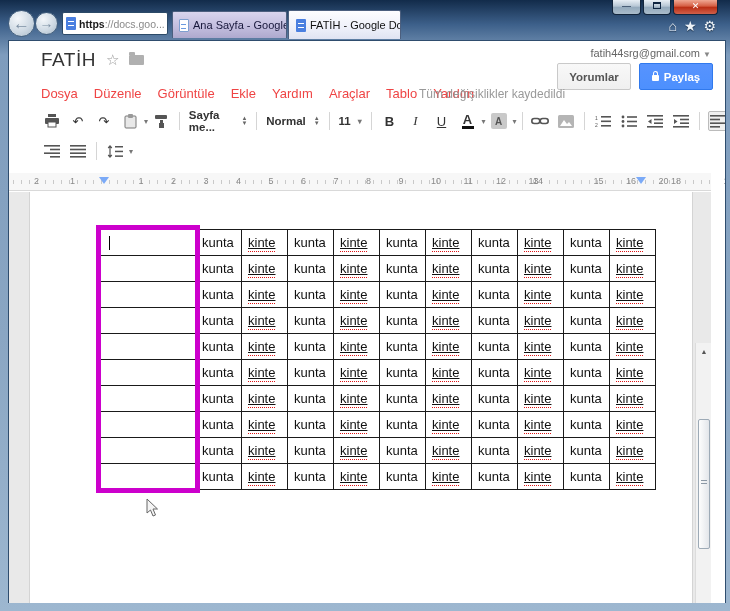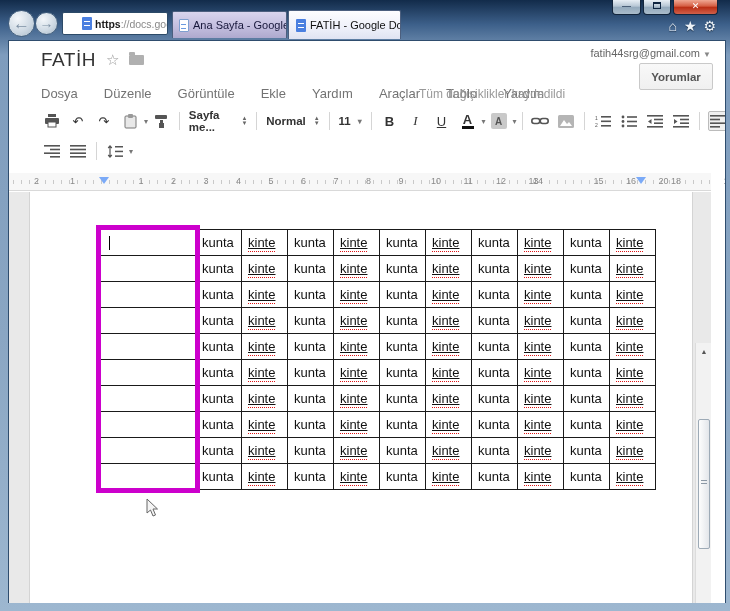--- a/index.html
+++ b/index.html
@@ -23,21 +23,21 @@
   
   .navbtn { position:absolute; border-radius:50%; border:1px solid #44607e;
     background:radial-gradient(circle at 35% 30%,#f4f7fa 0%,#cfdae4 55%,#a9bac9 100%);
     color:#7d90a3; text-align:center; }
   .navbtn.back { left:8px; top:10px; width:27px; height:27px; font-size:17px; line-height:25px; }
   .navbtn.fwd  { left:35px; top:12px; width:23px; height:23px; font-size:14px; line-height:21px; }
 
   
   .addressbar { position:absolute; left:62px; top:12px; width:106px; height:23px;
     background:#fff; border:1px solid #2c4a68; border-radius:2px; display:flex; align-items:center;
-    font-size:10.5px; padding:0 18px; white-space:nowrap; overflow:hidden; }
+    font-size:10.5px; padding:0 2px; white-space:nowrap; overflow:hidden; }
   .favicon-doc { flex:0 0 auto; width:10px; height:13px; margin:0 3px 0 1px; background:#4a7fe0;
     background-image:repeating-linear-gradient(180deg,transparent 0 2px,#fff 2px 3px,transparent 3px 4px);
     background-size:6px 9px; background-position:2px 2px; background-repeat:no-repeat; border-radius:1px; }
   .url-main { color:#1a1a1a; font-weight:bold; }
   .url-rest { color:#8a8a8a; }
   .addr-icons { display:flex; align-items:center; margin-left:2px; color:#5a6b7c; }
 
   
   .tab { position:absolute; top:11px; height:27px; display:flex; align-items:center;
     border:1px solid #4c5f7e; border-bottom:none; border-radius:2px 2px 0 0;
@@ -62,21 +62,21 @@
   .folder-icon { margin-left:10px; width:15px; height:10px; background:#b0b0b0; border-radius:1px; position:relative; }
   .folder-icon:before { content:""; position:absolute; left:0; top:-3px; width:6px; height:3px; background:#b0b0b0; border-radius:1px 1px 0 0; }
   .actions { position:absolute; top:22px; right:12px; display:flex; gap:8px; }
   .btn { height:27px; border-radius:2px; font-size:11.5px; font-weight:bold; text-align:center; line-height:26px; }
   .btn.comments { width:74px; background:linear-gradient(180deg,#f8f8f8,#f0f0f0); border:1px solid #c9c9c9; color:#555; }
   .btn.share { width:74px; background:linear-gradient(180deg,#5793fe,#4d90fe); border:1px solid #3079ed; color:#fff; }
   .lock-glyph { display:inline-block; width:7px; height:6px; background:#fff; border-radius:1px; position:relative; margin-right:5px; }
   .lock-glyph:before { content:""; position:absolute; left:1px; top:-4px; width:3px; height:4px;
     border:1.5px solid #fff; border-bottom:none; border-radius:3px 3px 0 0; }
 
-  .menubar { position:absolute; left:32px; top:45px; display:flex; gap:26px; font-size:13px; color:#737373; }
+  .menubar { position:absolute; left:32px; top:45px; display:flex; gap:16px; font-size:13px; color:#ef4444; }
   .menu-item { cursor:default; }
   .save-status { position:absolute; left:410px; top:46px; font-size:12px; color:#999; }
 
   
   .toolbar-row { position:absolute; left:30px; display:flex; align-items:center; color:#444; }
   .tb1 { top:68px; height:24px; }
   .tb2 { top:100px; height:20px; }
   .tbtn { display:flex; align-items:center; justify-content:center; min-width:20px; height:20px;
     margin:0 3px; font-size:13px; color:#333; }
   .tbtn svg { display:block; }
@@ -177,20 +177,21 @@
     <div class="account"><span>fatih44srg@gmail.com</span> <span style="font-size:8px;color:#888;">▼</span></div>
 
     <div class="doc-title-row">
       <span class="doc-title">FATİH</span>
       <span class="star-icon">☆</span>
       <span class="folder-icon"></span>
     </div>
 
     <div class="actions">
       <div class="btn comments">Yorumlar</div>
+      <div class="btn share"><span class="lock-glyph"></span><span>Paylaş</span></div>
     </div>
 
     <div class="menubar">
         <span class="menu-item">Dosya</span>
         <span class="menu-item">Düzenle</span>
         <span class="menu-item">Görüntüle</span>
         <span class="menu-item">Ekle</span>
         <span class="menu-item">Yardım</span>
         <span class="menu-item">Araçlar</span>
         <span class="menu-item">Tablo</span>

